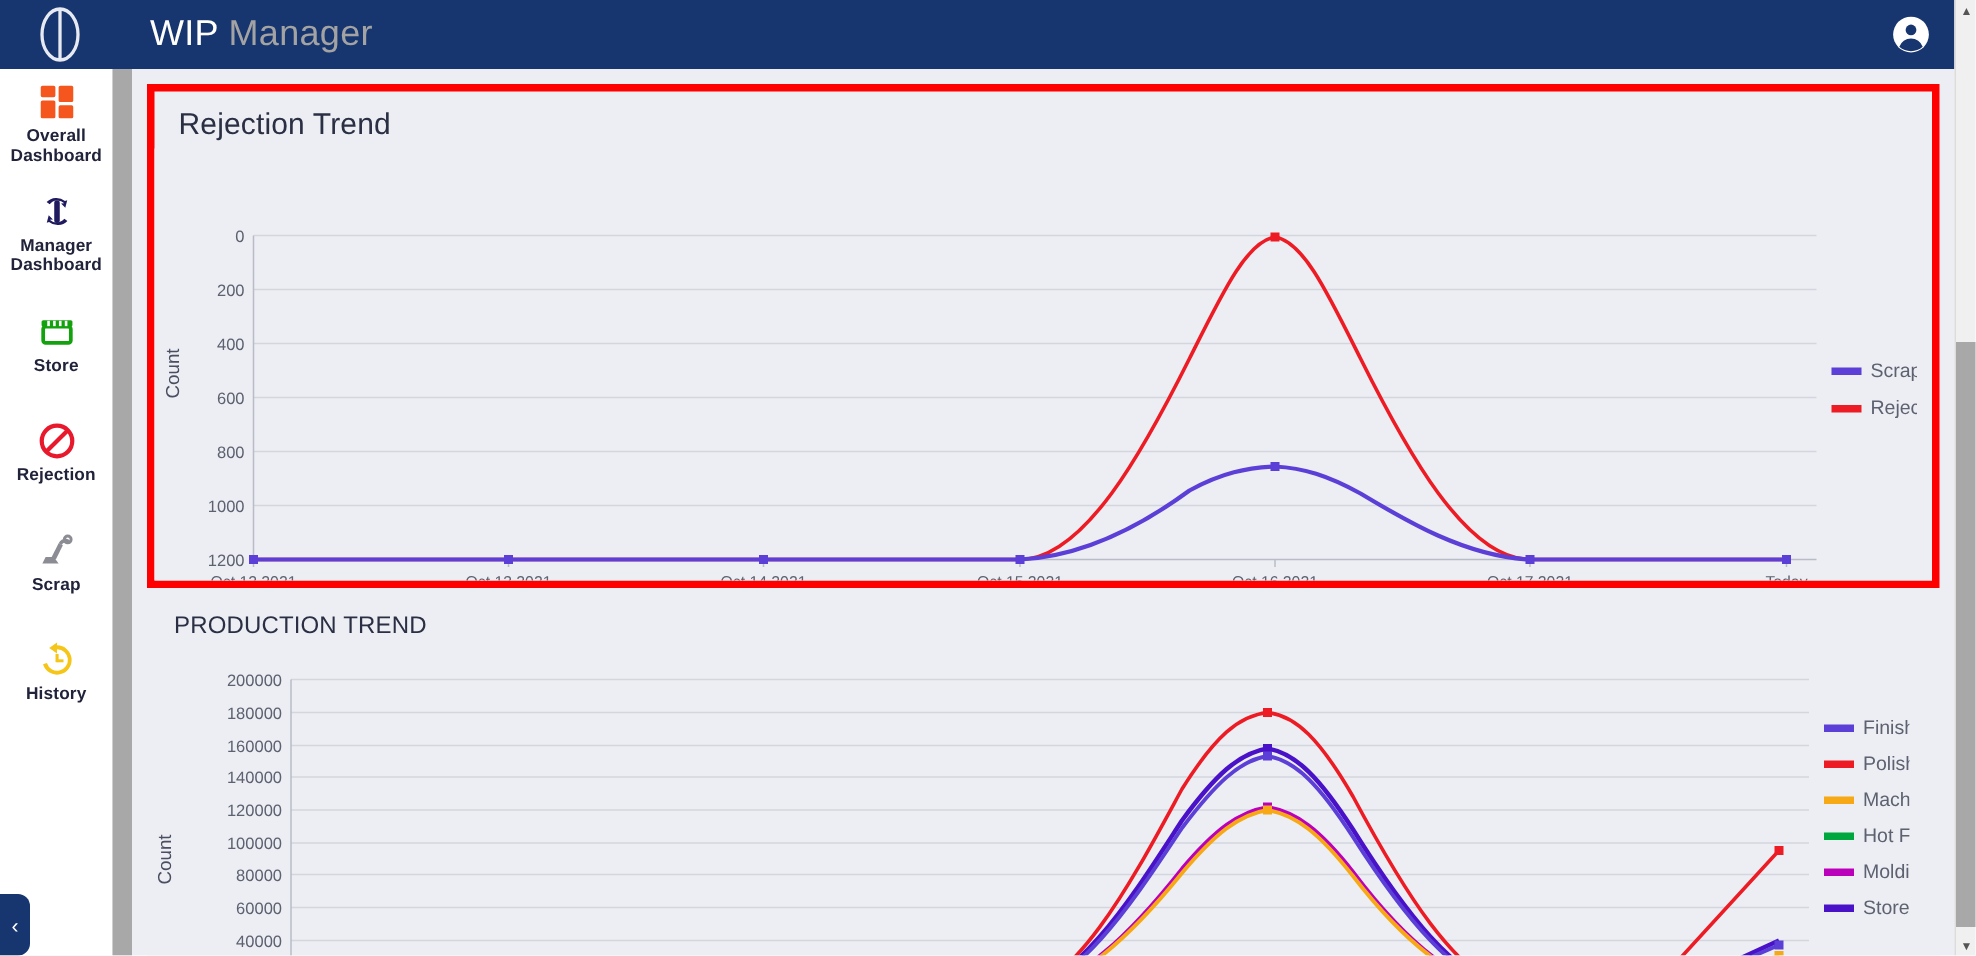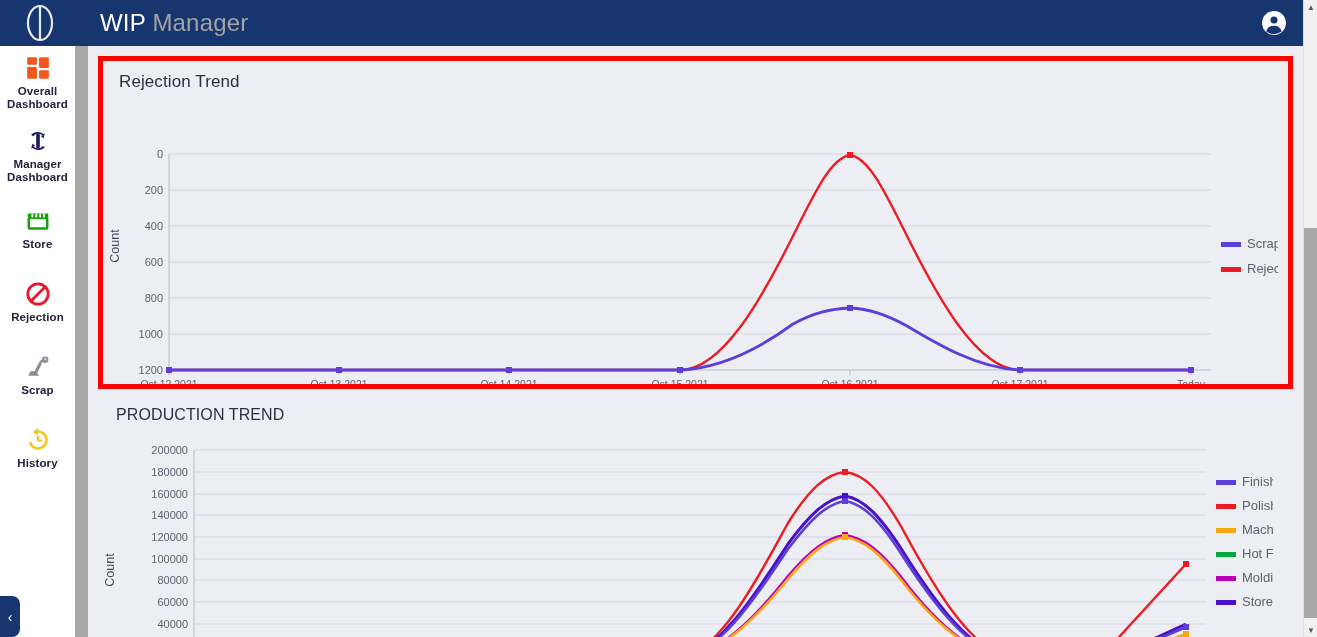--- a/index.html
+++ b/index.html
@@ -100,21 +100,21 @@
   .card {
     position: relative;
     margin: 3px 10px 0 10px;
     background: #eceef3;
   }
   .card.highlight {
     border: 5px solid #ff0000;
     margin-top: 10px;
   }
   .card-title {
-    font-size: 17px; color: #2b2f44;
+    font-size: 20px; color: #2b2f44;
     padding: 11px 0 4px 16px;
     letter-spacing: .1px;
   }
   .card-title.caps { font-size: 16px; padding-top: 14px; padding-left: 18px; }
 
   
   .chart {
     position: relative; width: 100%;
     background: #eceef3;
   }

